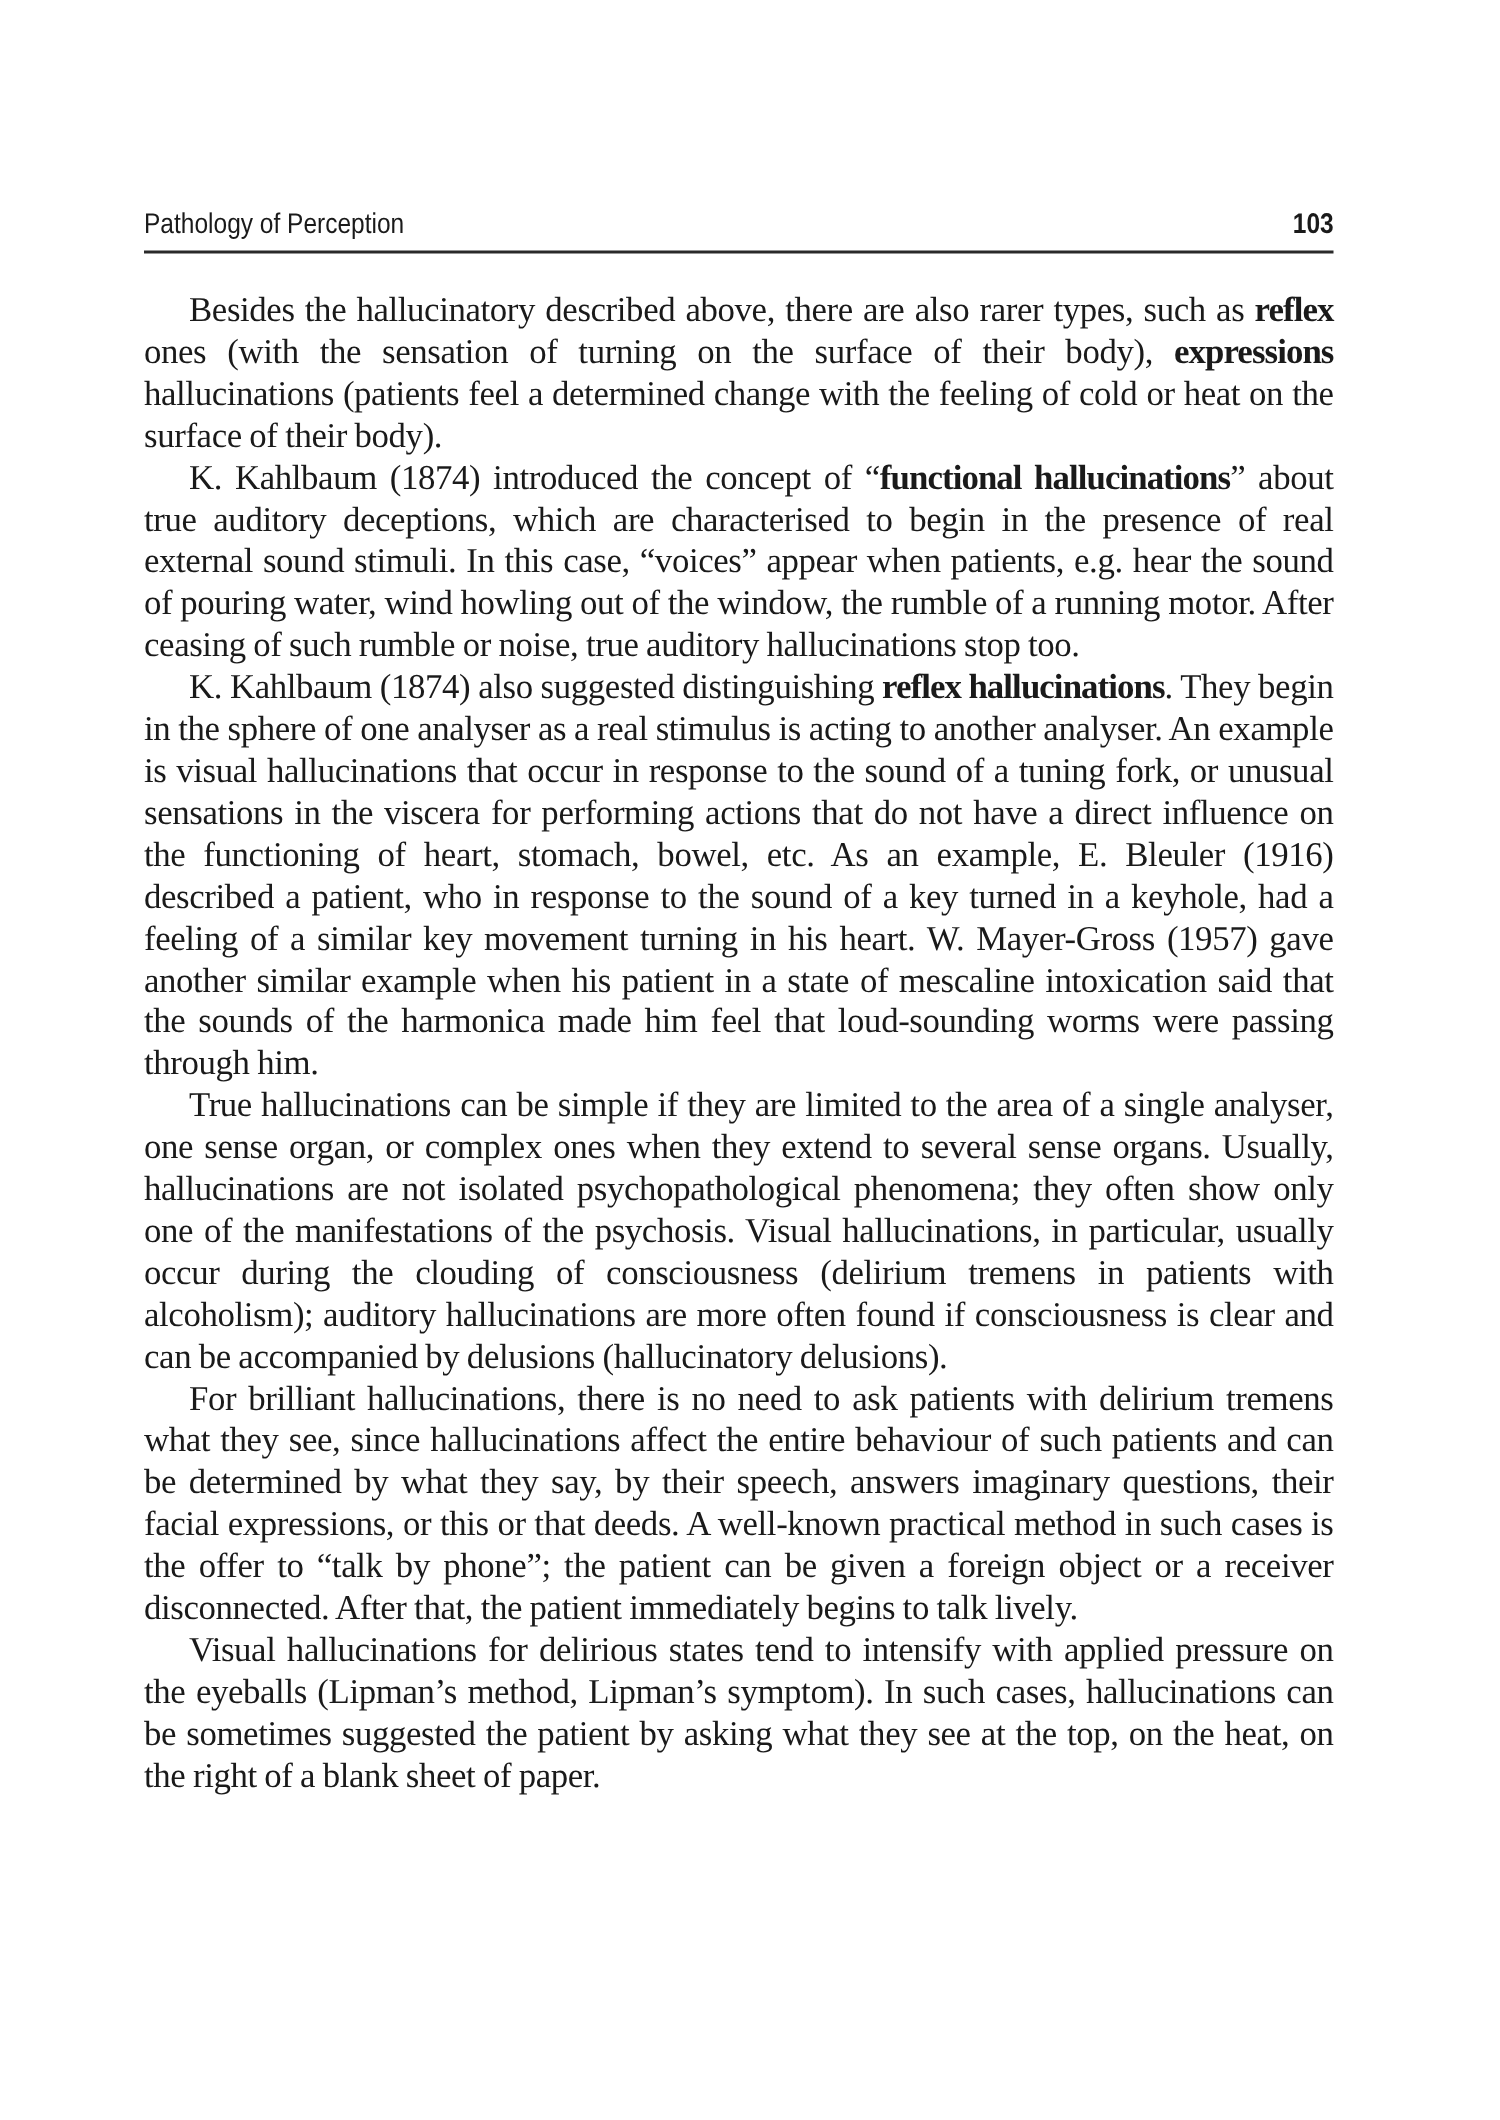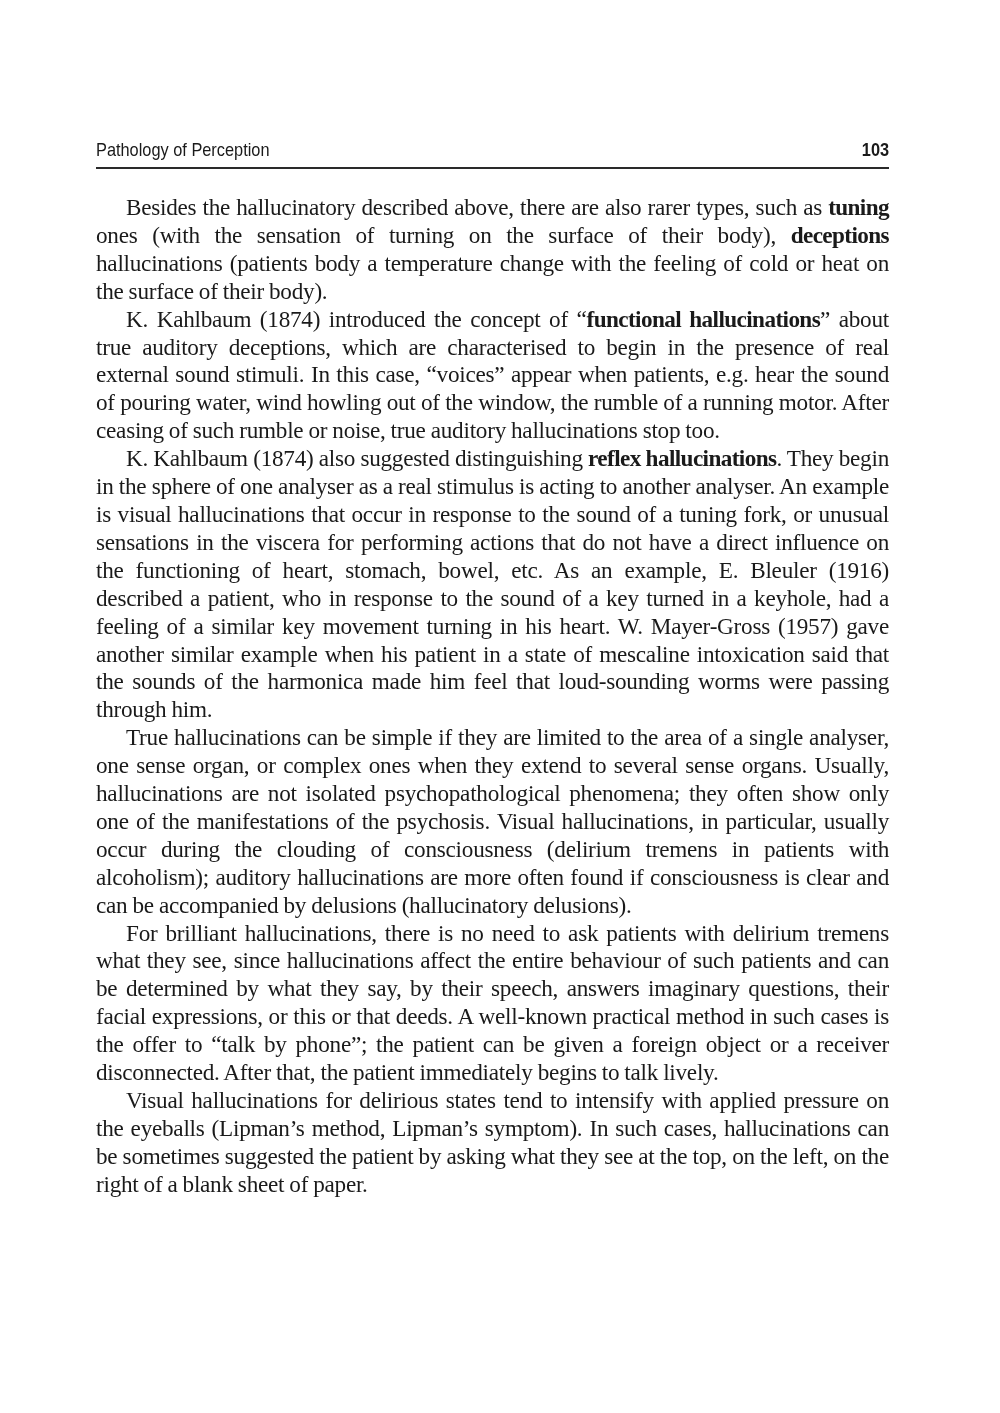--- a/index.html
+++ b/index.html
@@ -20,31 +20,31 @@
 
 <div class="page">
   <div class="running-head">
     <span>Pathology of Perception</span>
     <span class="folio">103</span>
   </div>
   <div class="rule"></div>
 
   <div class="body">
     <p>
-      <span>Besides the hallucinatory described above, there are also rarer types, such as </span><b>tuning</b><span> ones (with the sensation of turning on the surface of their body), </span><b>deceptions</b><span> hallucinations (patients body a temperature change with the feeling of cold or heat on the surface of their body).</span>
+      <span>Besides the hallucinatory described above, there are also rarer types, such as </span><b>reflex</b><span> ones (with the sensation of turning on the surface of their body), </span><b>expressions</b><span> hallucinations (patients feel a determined change with the feeling of cold or heat on the surface of their body).</span>
     </p>
     <p>
       <span>K. Kahlbaum (1874) introduced the concept of “</span><b>functional hallucinations</b><span>” about true auditory deceptions, which are characterised to begin in the presence of real external sound stimuli. In this case, “voices” appear when patients, e.g. hear the sound of pouring water, wind howling out of the window, the rumble of a running motor. After ceasing of such rumble or noise, true auditory hallucinations stop too.</span>
     </p>
     <p>
       <span>K. Kahlbaum (1874) also suggested distinguishing </span><b>reflex hallucinations</b><span>. They begin in the sphere of one analyser as a real stimulus is acting to another analyser. An example is visual hallucinations that occur in response to the sound of a tuning fork, or unusual sensations in the viscera for performing actions that do not have a direct influence on the functioning of heart, stomach, bowel, etc. As an example, E. Bleuler (1916) described a patient, who in response to the sound of a key turned in a keyhole, had a feeling of a similar key movement turning in his heart. W. Mayer-Gross (1957) gave another similar example when his patient in a state of mescaline intoxication said that the sounds of the harmonica made him feel that loud-sounding worms were passing through him.</span>
     </p>
     <p>
       <span>True hallucinations can be simple if they are limited to the area of a single analyser, one sense organ, or complex ones when they extend to several sense organs. Usually, hallucinations are not isolated psychopathological phenomena; they often show only one of the manifestations of the psychosis. Visual hallucinations, in particular, usually occur during the clouding of consciousness (delirium tremens in patients with alcoholism); auditory hallucinations are more often found if consciousness is clear and can be accompanied by delusions (hallucinatory delusions).</span>
     </p>
     <p>
       <span>For brilliant hallucinations, there is no need to ask patients with delirium tremens what they see, since hallucinations affect the entire behaviour of such patients and can be determined by what they say, by their speech, answers imaginary questions, their facial expressions, or this or that deeds. A well-known practical method in such cases is the offer to “talk by phone”; the patient can be given a foreign object or a receiver disconnected. After that, the patient immediately begins to talk lively.</span>
     </p>
     <p>
-      <span>Visual hallucinations for delirious states tend to intensify with applied pressure on the eyeballs (Lipman’s method, Lipman’s symptom). In such cases, hallucinations can be sometimes suggested the patient by asking what they see at the top, on the left, on the right of a blank sheet of paper.</span>
+      <span>Visual hallucinations for delirious states tend to intensify with applied pressure on the eyeballs (Lipman’s method, Lipman’s symptom). In such cases, hallucinations can be sometimes suggested the patient by asking what they see at the top, on the heat, on the right of a blank sheet of paper.</span>
     </p>
   </div>
 </div>
 
 </body></html>

